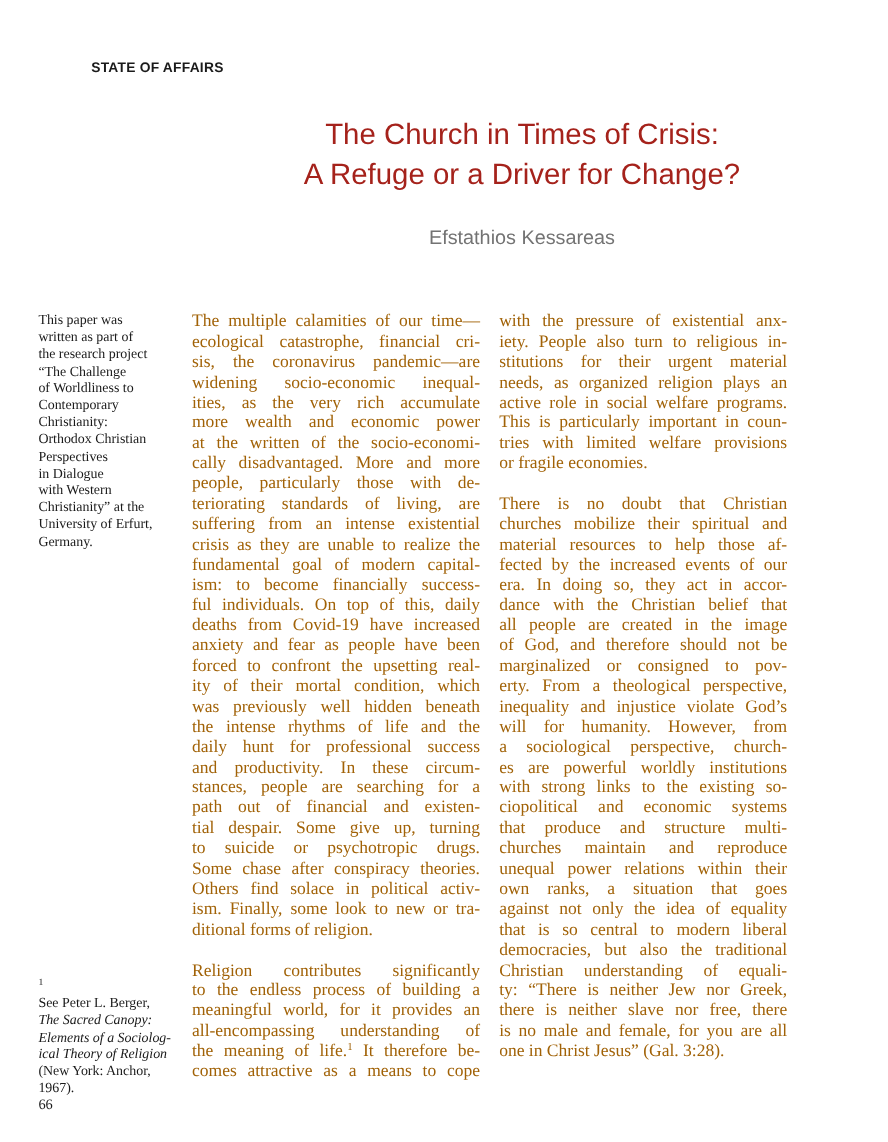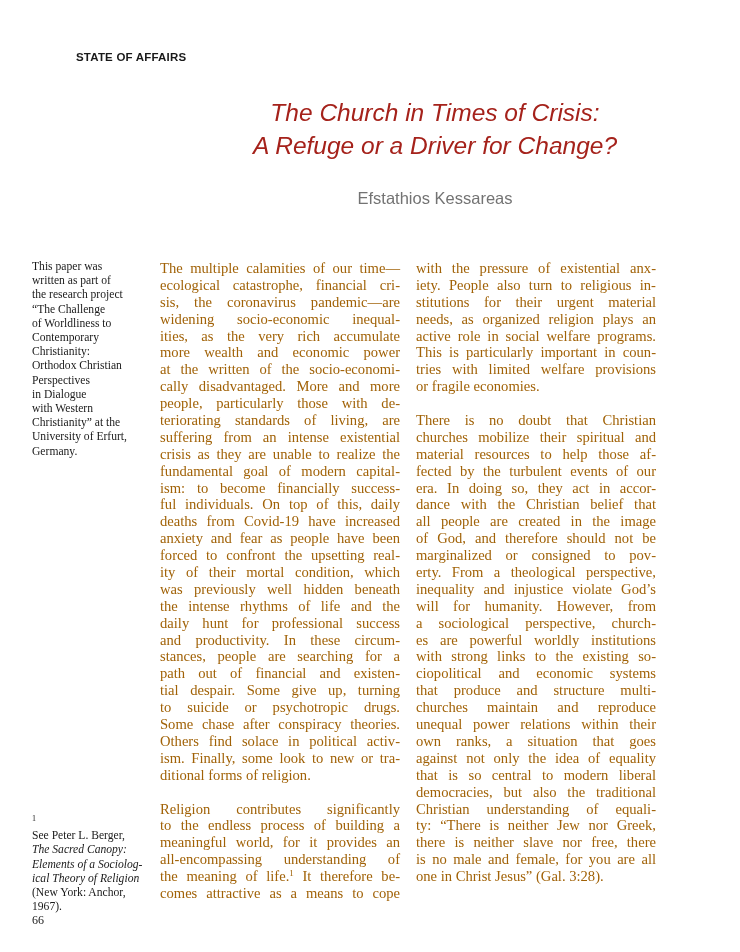--- a/index.html
+++ b/index.html
@@ -34,21 +34,21 @@
       width: 570px;
       top: 96px;
       text-align: center;
       font-family: "Liberation Sans", sans-serif;
       font-size: 24.5px;
       line-height: 33px;
       color: #a5221b;
       margin: 0;
       font-weight: normal;
     }
-    .title span { display: block; font-style: italic; }
+    .title span { display: block; }
     .author {
       position: absolute;
       left: 150px;
       width: 570px;
       top: 189px;
       text-align: center;
       font-family: "Liberation Sans", sans-serif;
       font-size: 16.5px;
       color: #737373;
     }
@@ -188,21 +188,21 @@
     <span class="line">needs, as organized religion plays an</span>
     <span class="line">active role in social welfare programs.</span>
     <span class="line">This is particularly important in coun-</span>
     <span class="line">tries with limited welfare provisions</span>
     <span class="line last">or fragile economies.</span>
   </p>
   <p class="para">
     <span class="line">There is no doubt that Christian</span>
     <span class="line">churches mobilize their spiritual and</span>
     <span class="line">material resources to help those af-</span>
-    <span class="line">fected by the turbulent events of our</span>
+    <span class="line">fected by the increased events of our</span>
     <span class="line">era. In doing so, they act in accor-</span>
     <span class="line">dance with the Christian belief that</span>
     <span class="line">all people are created in the image</span>
     <span class="line">of God, and therefore should not be</span>
     <span class="line">marginalized or consigned to pov-</span>
     <span class="line">erty. From a theological perspective,</span>
     <span class="line">inequality and injustice violate God’s</span>
     <span class="line">will for humanity. However, from</span>
     <span class="line">a sociological perspective, church-</span>
     <span class="line">es are powerful worldly institutions</span>

